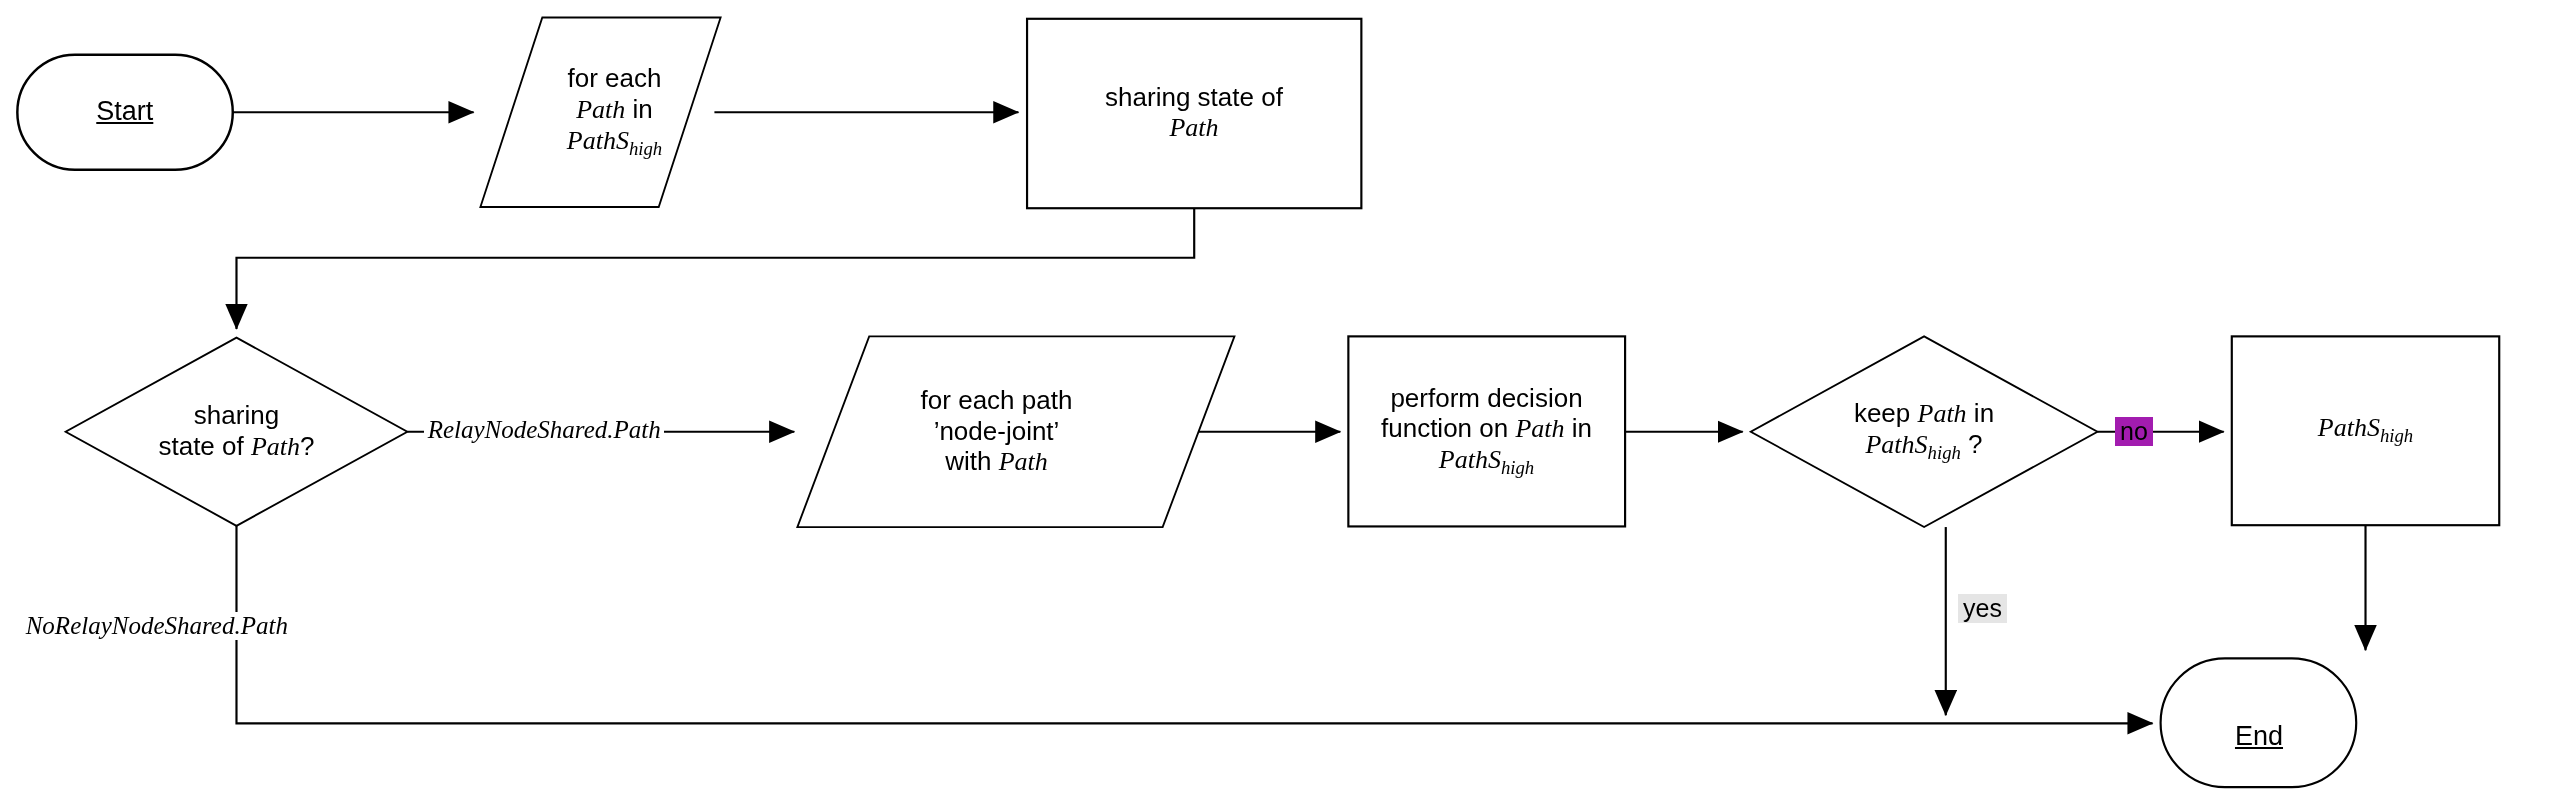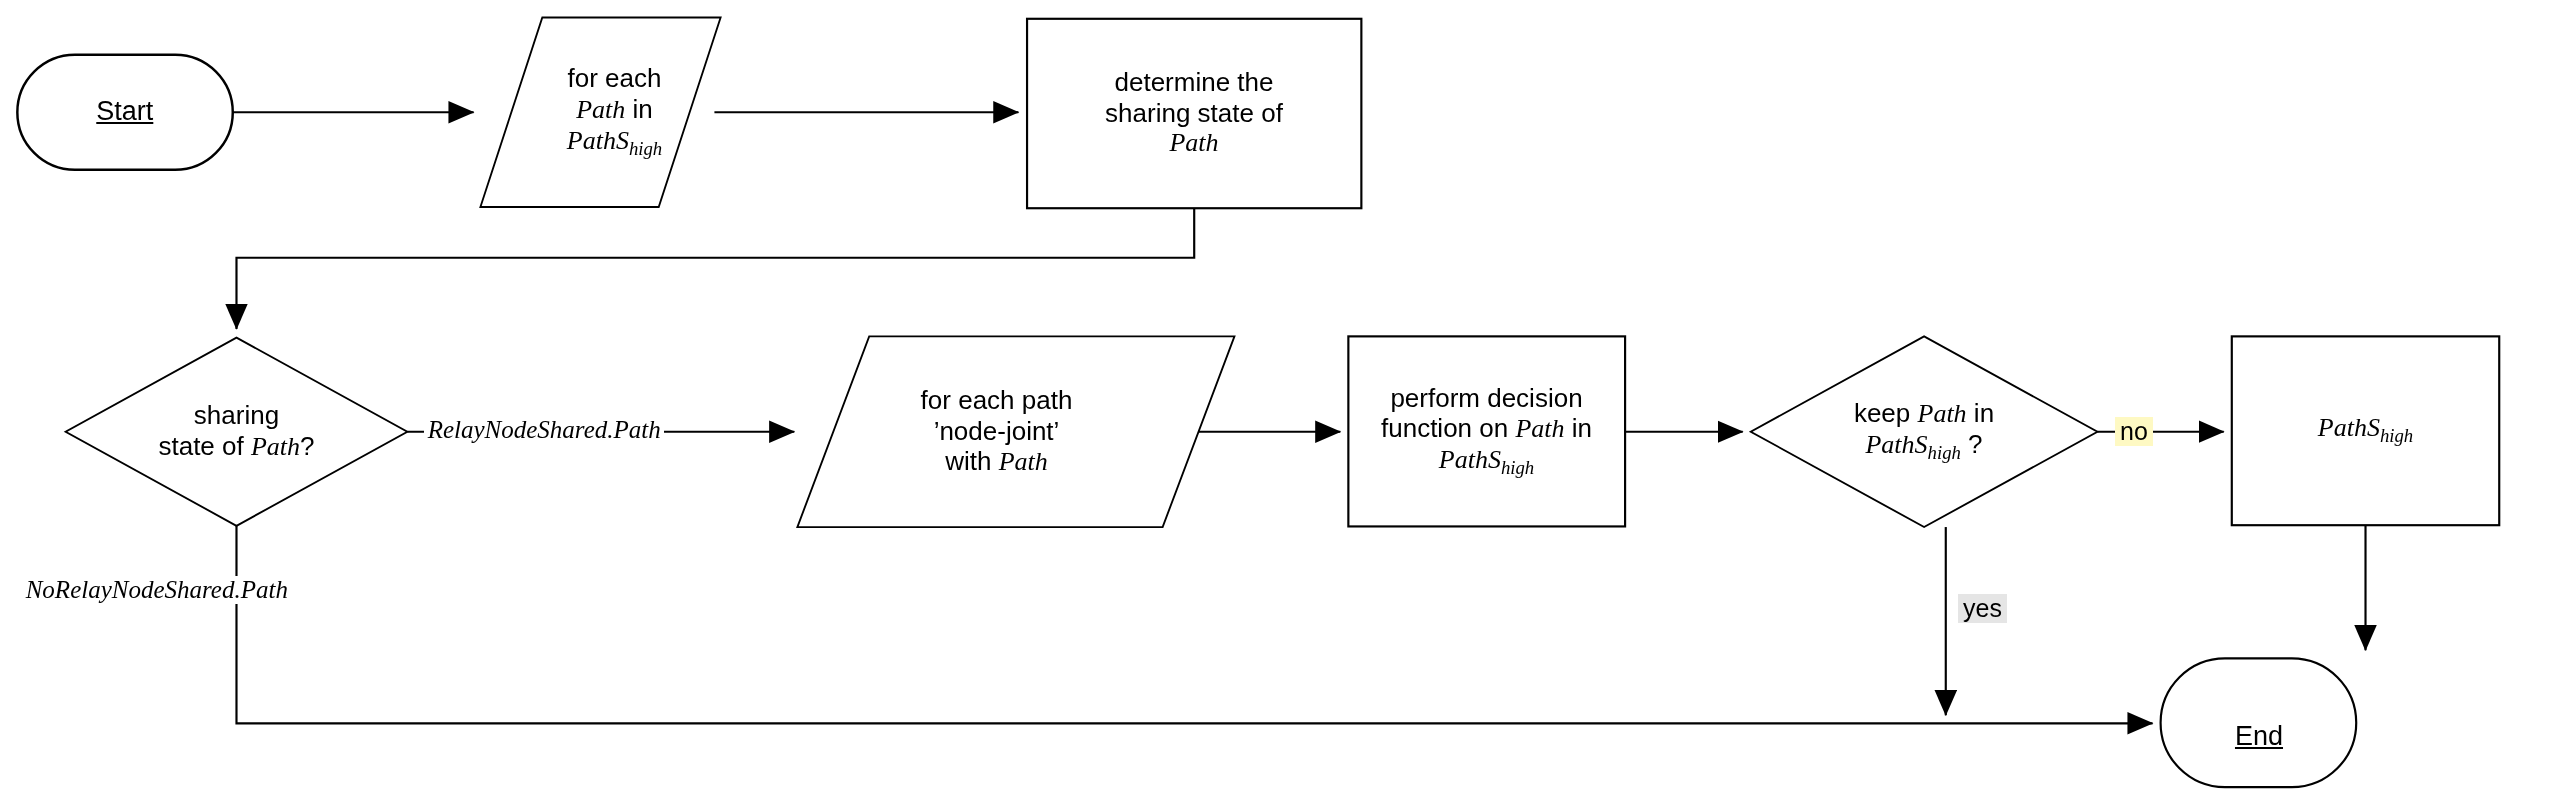--- a/index.html
+++ b/index.html
@@ -76,21 +76,20 @@
   <div class="node-label" style="left:517px;top:17.3px;width:195px;height:189px;">
     <span class="inner">
       <div class="sans t42">for each</div>
       <div class="t42"><span class="ital">Path</span> <span class="sans">in</span></div>
       <div class="ital t42">PathS<sub>high</sub></div>
     </span>
   </div>
 
   <div class="node-label" style="left:1027px;top:18.6px;width:334px;height:189px;">
     <span class="inner">
-      <div class="sans t42">determine the</div>
       <div class="sans t42">sharing state of</div>
       <div class="ital t42">Path</div>
     </span>
   </div>
 
   <div class="node-label" style="left:94px;top:371px;width:285px;height:120px;">
     <span class="inner">
       <div class="sans t42">sharing</div>
       <div class="t42"><span class="sans">state of </span><span class="ital">Path</span><span class="sans">?</span></div>
     </span>
@@ -124,20 +123,20 @@
       <div class="ital t42">PathS<sub>high</sub></div>
     </span>
   </div>
 
   <div class="node-label" style="left:2161px;top:658px;width:196px;height:158px;">
     <span class="inner sans t44">End</span>
   </div>
 
   <div class="edge-label serif" style="left:424px;top:416px;background:#fff;padding:0 3.7px;">RelayNodeShared.Path</div>
 
-  <div class="edge-label serif" style="left:22px;top:576px;background:#fff;padding:0 3.7px;">NoRelayNodeShared.Path</div>
+  <div class="edge-label serif" style="left:22px;top:612px;background:#fff;padding:0 3.7px;">NoRelayNodeShared.Path</div>
 
-  <div class="edge-label plain" style="left:2115px;top:417px;background:#fef9c3;padding:0 5px;">no</div>
+  <div class="edge-label plain" style="left:2115px;top:417px;background:#a21caf;padding:0 5px;">no</div>
 
   <div class="edge-label plain" style="left:1958px;top:594px;background:#e5e5e5;padding:0 5px;">yes</div>
 
 </div>
 
 
 </body></html>

